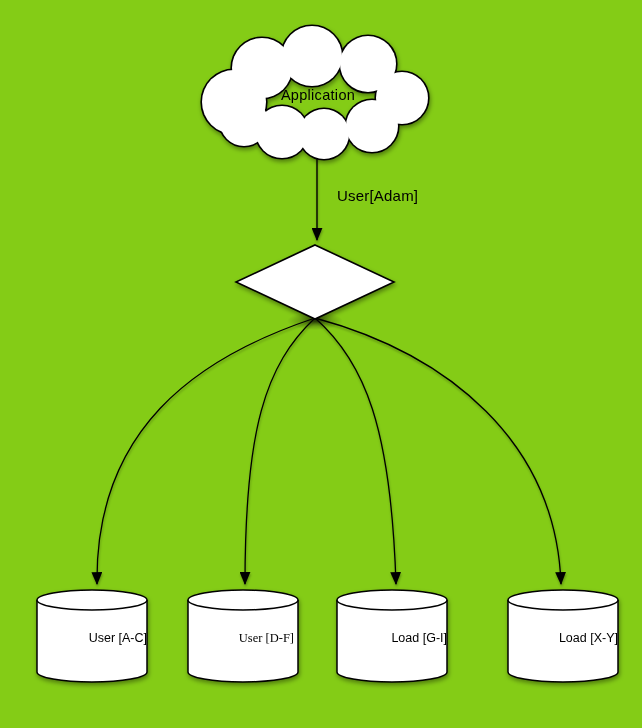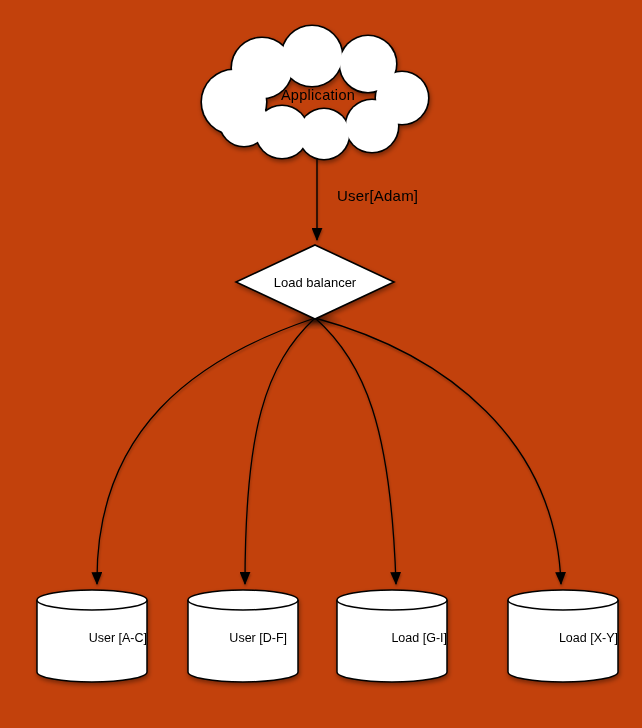--- a/index.html
+++ b/index.html
@@ -4,21 +4,21 @@
 <style>
   html, body {
     margin: 0;
     padding: 0;
     background: #ffffff;
   }
   .canvas {
     position: relative;
     width: 642px;
     height: 728px;
-    background: #c2410c;
+    background: #84cc16;
     font-family: "Liberation Sans", sans-serif;
     overflow: hidden;
   }
   .canvas svg {
     position: absolute;
     left: 0;
     top: 0;
   }
   .lbl {
     position: absolute;
@@ -49,21 +49,21 @@
     text-align: center;
     font-size: 13px;
   }
   .lbl-db {
     top: 631px;
     width: 110px;
     text-align: right;
     font-size: 12.5px;
   }
   .lbl-db1 { left: 37px; }
-  .lbl-db2 { left: 177px; }
+  .lbl-db2 { left: 184px; font-family: Liberation Serif, serif; }
   .lbl-db3 { left: 337px; }
   .lbl-db4 { left: 508px; }
 </style>
 </head>
 <body>
 
 <div class="canvas">
 
   <svg width="642" height="728" viewBox="0 0 642 728" xmlns="http://www.w3.org/2000/svg">
     <defs>
@@ -138,21 +138,20 @@
         <path d="M508,600 L508,672 A55,10 0 0 0 618,672 L618,600" fill="#ffffff" stroke="#000000" stroke-width="1.5"></path>
         <ellipse cx="563" cy="600" rx="55" ry="10" fill="#ffffff" stroke="#000000" stroke-width="1.5"></ellipse>
       </g>
     </g>
   </svg>
 
   <div class="lbl lbl-app">Application</div>
 
   <div class="lbl lbl-edge">User[Adam]</div>
 
-  <div class="lbl lbl-lb">Load balancer</div>
 
   <div class="lbl lbl-db lbl-db1">User [A-C]</div>
 
   <div class="lbl lbl-db lbl-db2">User [D-F]</div>
 
   <div class="lbl lbl-db lbl-db3">Load [G-I]</div>
 
   <div class="lbl lbl-db lbl-db4">Load [X-Y]</div>
 
 </div>

